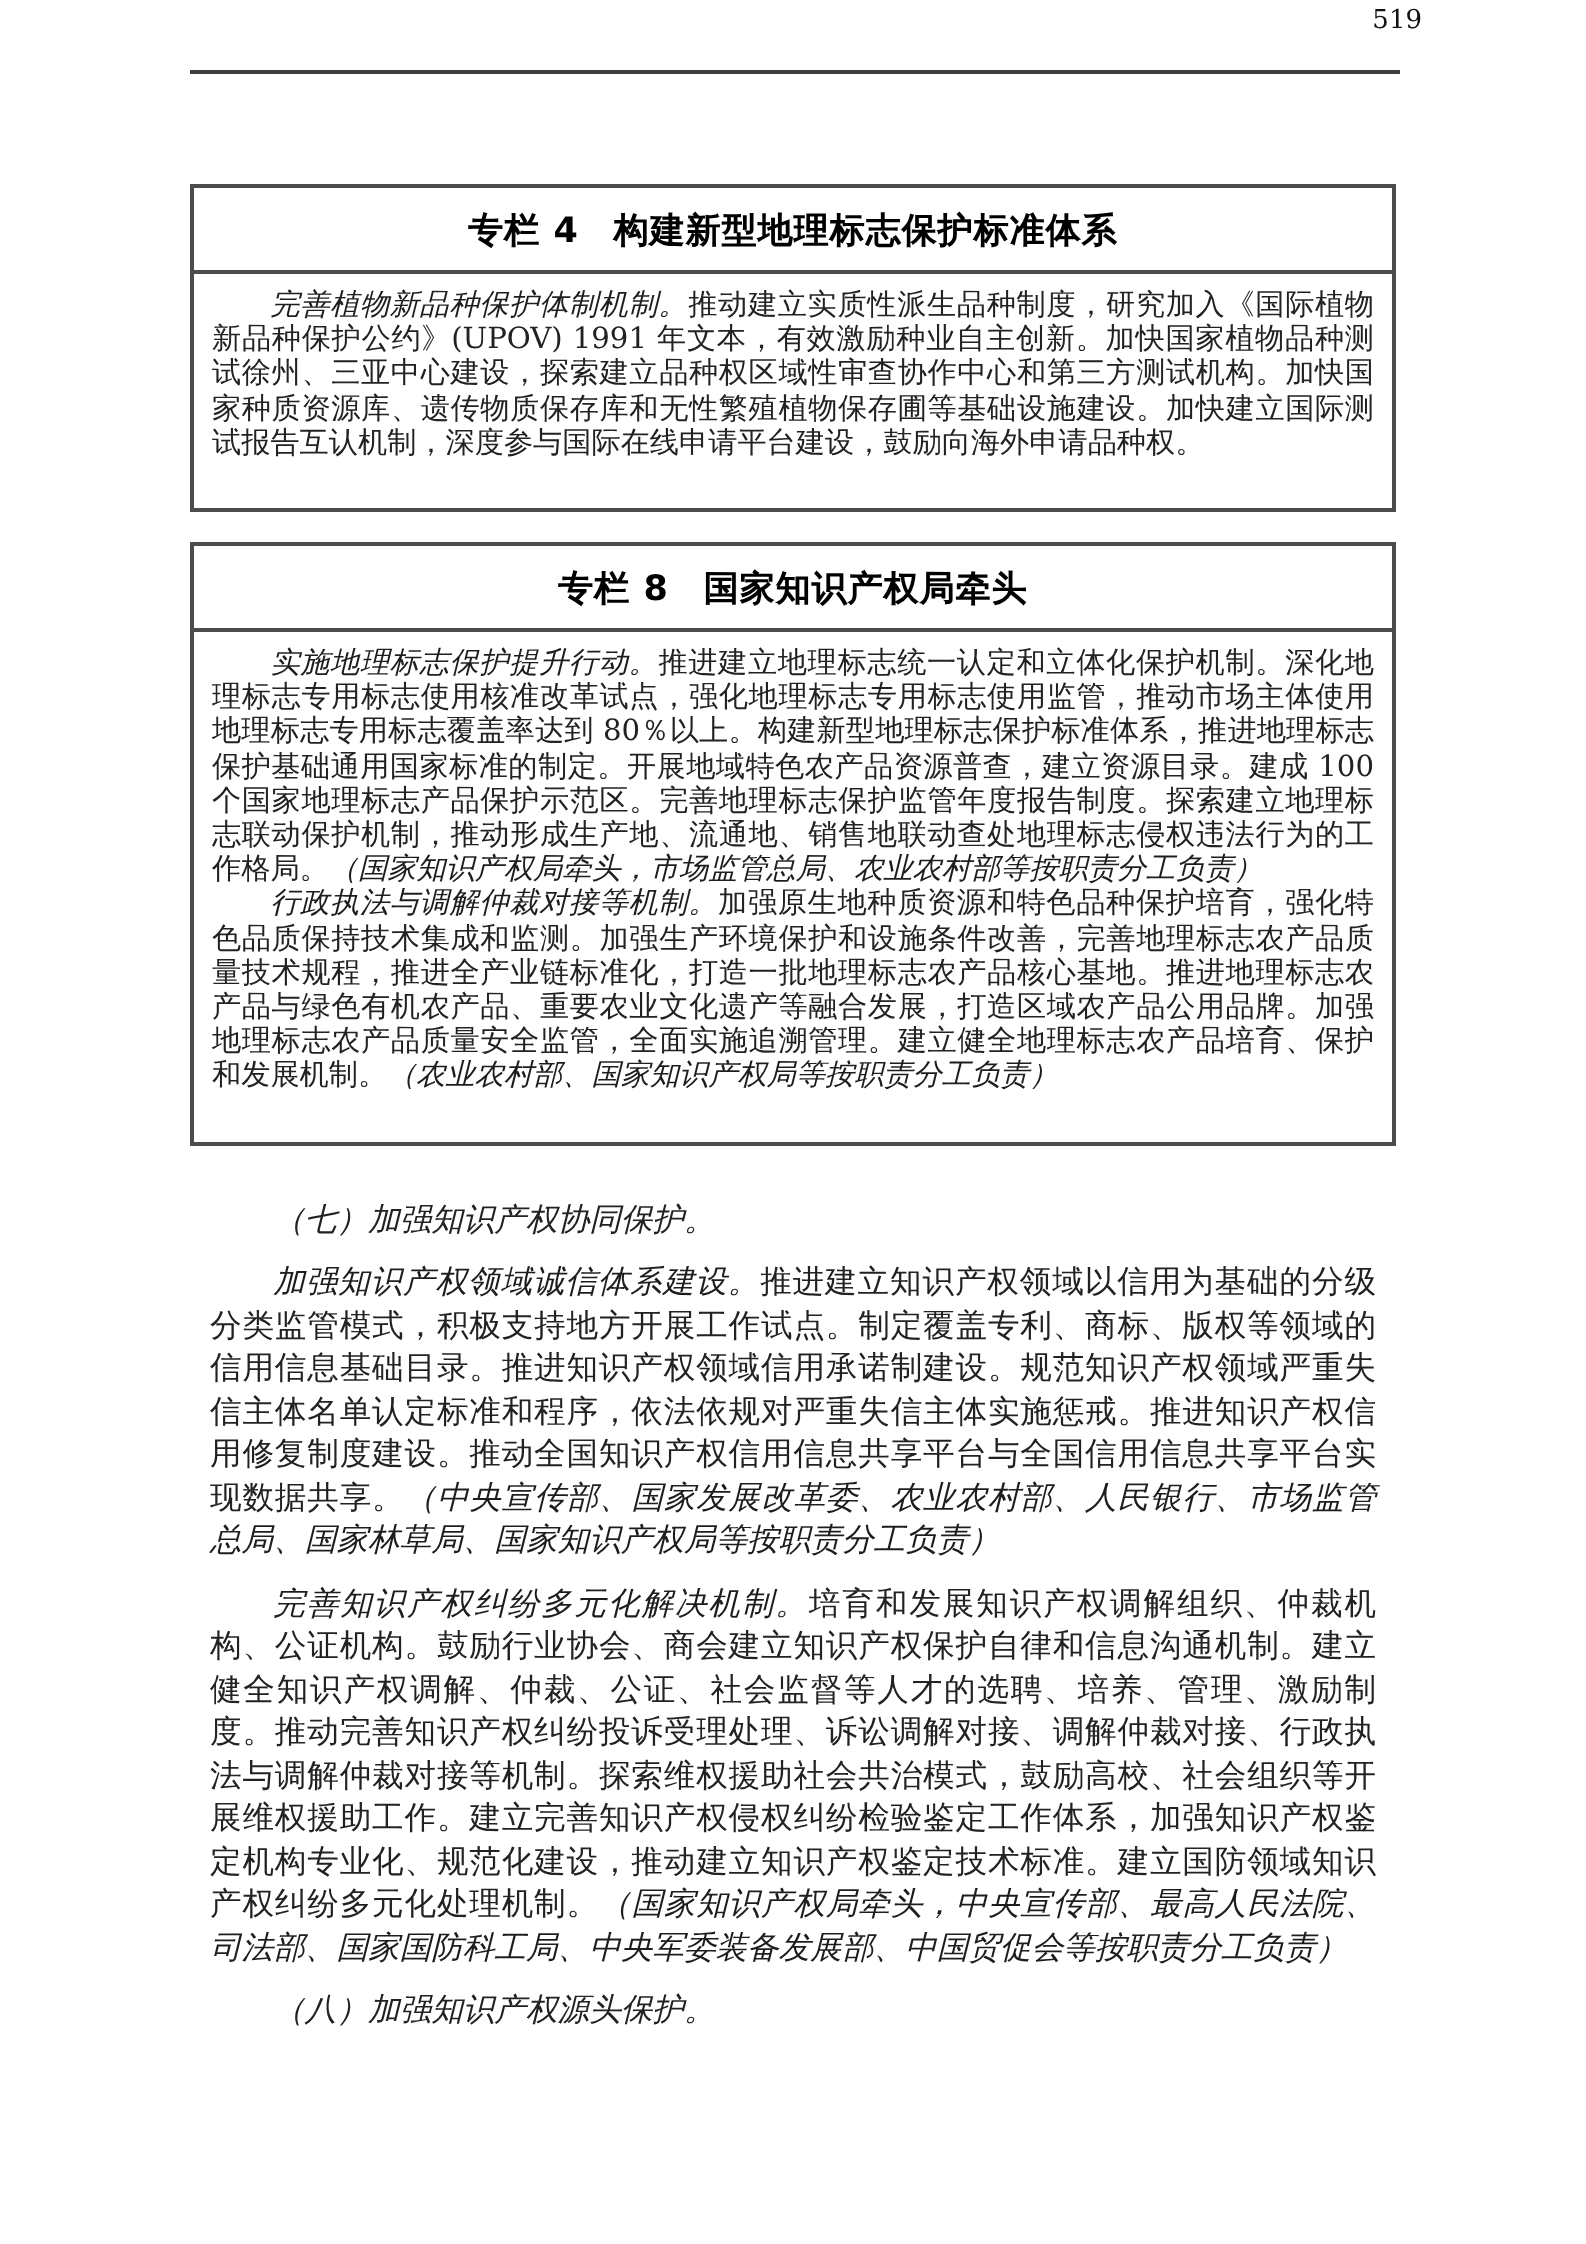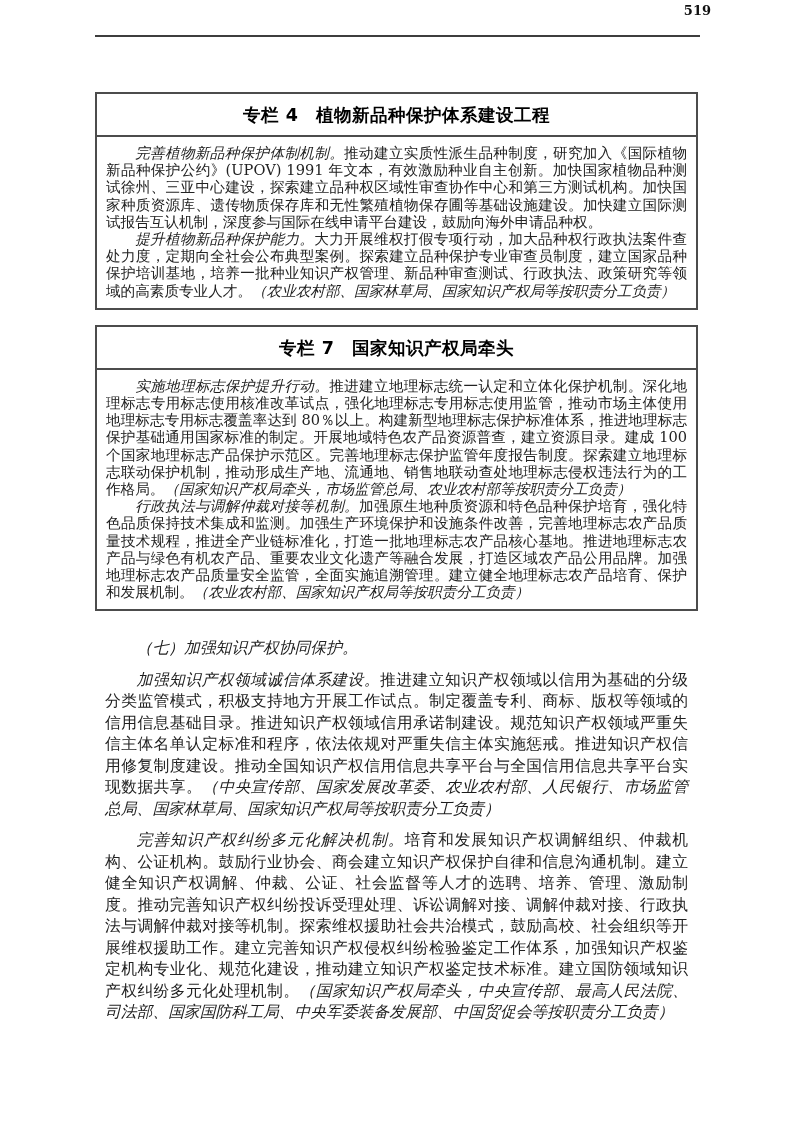--- a/index.html
+++ b/index.html
@@ -7,21 +7,21 @@
     position:relative;
     width:793px;height:1122px;
     background:#ffffff;
     font-family:"DejaVu Serif","Liberation Serif",serif;
     color:#222;
     overflow:hidden;
     margin:0 auto;
   }
   .pagenum{
     position:absolute;top:3px;right:82px;
-    font-size:13px;font-weight:bold;color:#111;
+    font-size:13px;font-weight:normal;color:#111;
     font-family:"DejaVu Serif",serif;
   }
   .rule{
     position:absolute;left:95px;top:35px;
     width:605px;height:2px;background:#3d3d3d;
   }
   .content{
     position:absolute;left:95px;top:92px;width:603px;
   }
   .box{
@@ -34,21 +34,21 @@
     text-align:center;
     font-family:"DejaVu Sans","Liberation Sans",sans-serif;
     font-weight:bold;
     font-size:17.5px;
     color:#000;
     padding:9px 0 8px;
     letter-spacing:0.5px;
   }
   .box-label{margin-right:1em;}
   .box-body{
-    padding:7px 9px 9px;
+    padding:7px 9px 24px;
     font-size:14.6px;
     line-height:17.2px;
     text-align:justify;
   }
   .box-body p{margin:0;text-indent:2em;}
   .kai{
     font-style:italic;
     color:#1d1d1d;
   }
   .main{
@@ -65,38 +65,38 @@
 
 <div class="sheet">
 
   <div class="pagenum">519</div>
   <div class="rule"></div>
 
   <div class="content">
 
     <div class="box">
       <div class="box-header">
-        <span class="box-label">专栏 4</span><span>植物新品种保护体系建设工程</span>
+        <span class="box-label">专栏 4</span><span>构建新型地理标志保护标准体系</span>
       </div>
       <div class="box-body">
         <p><span class="kai">完善植物新品种保护体制机制。</span><span>推动建立实质性派生品种制度，研究加入《国际植物新品种保护公约》(UPOV) 1991 年文本，有效激励种业自主创新。加快国家植物品种测试徐州、三亚中心建设，探索建立品种权区域性审查协作中心和第三方测试机构。加快国家种质资源库、遗传物质保存库和无性繁殖植物保存圃等基础设施建设。加快建立国际测试报告互认机制，深度参与国际在线申请平台建设，鼓励向海外申请品种权。</span><span class="kai"></span></p>
-        <p><span class="kai">提升植物新品种保护能力。</span><span>大力开展维权打假专项行动，加大品种权行政执法案件查处力度，定期向全社会公布典型案例。探索建立品种保护专业审查员制度，建立国家品种保护培训基地，培养一批种业知识产权管理、新品种审查测试、行政执法、政策研究等领域的高素质专业人才。</span><span class="kai">（农业农村部、国家林草局、国家知识产权局等按职责分工负责）</span></p>
       </div>
     </div>
 
     <div class="box">
       <div class="box-header">
-        <span class="box-label">专栏 7</span><span>国家知识产权局牵头</span>
+        <span class="box-label">专栏 8</span><span>国家知识产权局牵头</span>
       </div>
       <div class="box-body">
         <p><span class="kai">实施地理标志保护提升行动。</span><span>推进建立地理标志统一认定和立体化保护机制。深化地理标志专用标志使用核准改革试点，强化地理标志专用标志使用监管，推动市场主体使用地理标志专用标志覆盖率达到 80％以上。构建新型地理标志保护标准体系，推进地理标志保护基础通用国家标准的制定。开展地域特色农产品资源普查，建立资源目录。建成 100 个国家地理标志产品保护示范区。完善地理标志保护监管年度报告制度。探索建立地理标志联动保护机制，推动形成生产地、流通地、销售地联动查处地理标志侵权违法行为的工作格局。</span><span class="kai">（国家知识产权局牵头，市场监管总局、农业农村部等按职责分工负责）</span></p>
         <p><span class="kai">行政执法与调解仲裁对接等机制。</span><span>加强原生地种质资源和特色品种保护培育，强化特色品质保持技术集成和监测。加强生产环境保护和设施条件改善，完善地理标志农产品质量技术规程，推进全产业链标准化，打造一批地理标志农产品核心基地。推进地理标志农产品与绿色有机农产品、重要农业文化遗产等融合发展，打造区域农产品公用品牌。加强地理标志农产品质量安全监管，全面实施追溯管理。建立健全地理标志农产品培育、保护和发展机制。</span><span class="kai">（农业农村部、国家知识产权局等按职责分工负责）</span></p>
       </div>
     </div>
 
     <div class="main">
       <p class="heading">（七）加强知识产权协同保护。</p>
       <p><span class="kai">加强知识产权领域诚信体系建设。</span><span>推进建立知识产权领域以信用为基础的分级分类监管模式，积极支持地方开展工作试点。制定覆盖专利、商标、版权等领域的信用信息基础目录。推进知识产权领域信用承诺制建设。规范知识产权领域严重失信主体名单认定标准和程序，依法依规对严重失信主体实施惩戒。推进知识产权信用修复制度建设。推动全国知识产权信用信息共享平台与全国信用信息共享平台实现数据共享。</span><span class="kai">（中央宣传部、国家发展改革委、农业农村部、人民银行、市场监管总局、国家林草局、国家知识产权局等按职责分工负责）</span></p>
       <p><span class="kai">完善知识产权纠纷多元化解决机制。</span><span>培育和发展知识产权调解组织、仲裁机构、公证机构。鼓励行业协会、商会建立知识产权保护自律和信息沟通机制。建立健全知识产权调解、仲裁、公证、社会监督等人才的选聘、培养、管理、激励制度。推动完善知识产权纠纷投诉受理处理、诉讼调解对接、调解仲裁对接、行政执法与调解仲裁对接等机制。探索维权援助社会共治模式，鼓励高校、社会组织等开展维权援助工作。建立完善知识产权侵权纠纷检验鉴定工作体系，加强知识产权鉴定机构专业化、规范化建设，推动建立知识产权鉴定技术标准。建立国防领域知识产权纠纷多元化处理机制。</span><span class="kai">（国家知识产权局牵头，中央宣传部、最高人民法院、司法部、国家国防科工局、中央军委装备发展部、中国贸促会等按职责分工负责）</span></p>
+      <p class="heading">（八）加强知识产权源头保护。</p>
     </div>
 
   </div>
 </div>
 
 </body></html>

